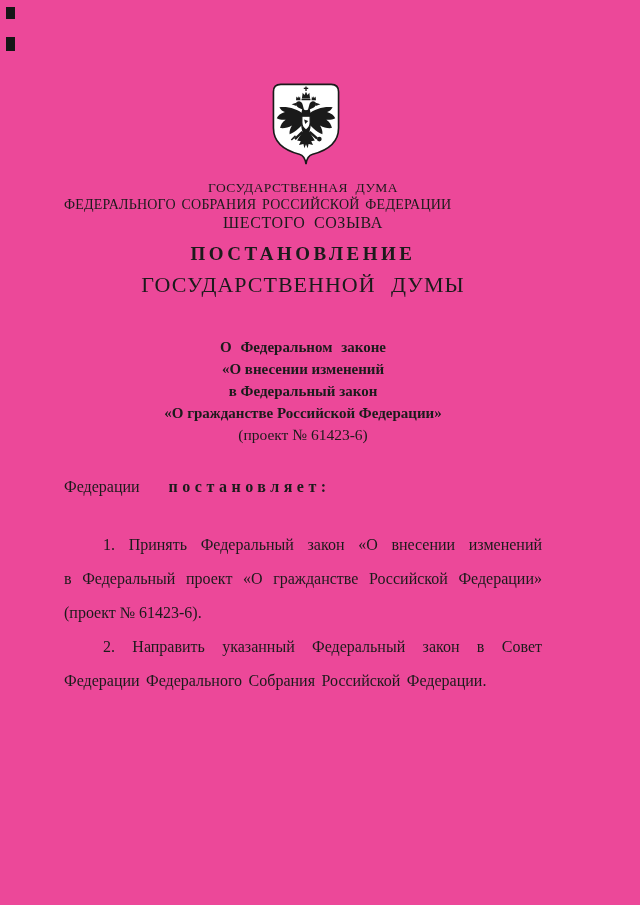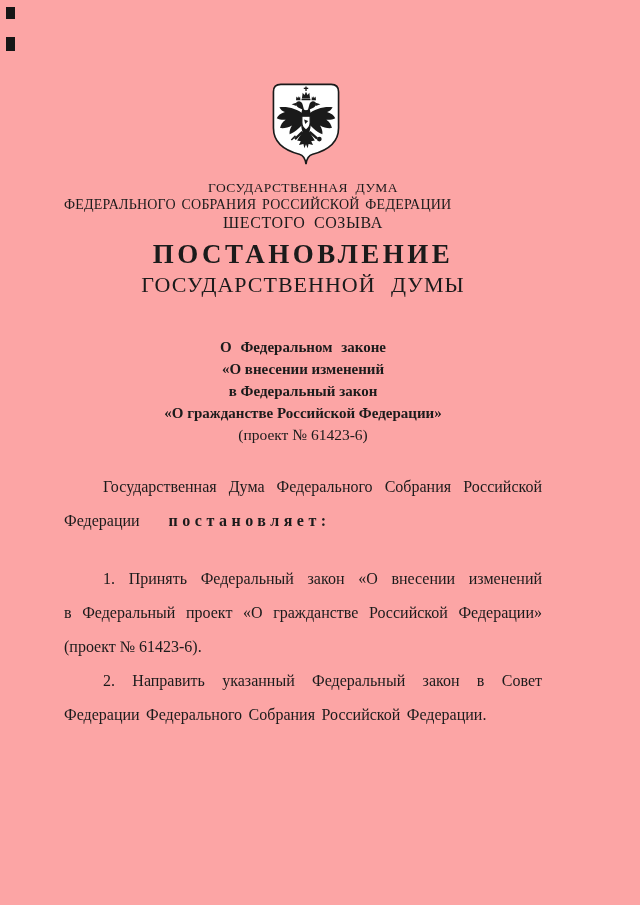--- a/index.html
+++ b/index.html
@@ -1,20 +1,20 @@
 <!DOCTYPE html>
 <html><head>
 <meta charset="utf-8">
 <style>
   html, body { margin: 0; padding: 0; background: #ffffff; }
   .page {
     position: relative;
     width: 640px;
     height: 905px;
-    background: #fca5a5;
+    background: #ec4899;
     overflow: hidden;
     font-family: "Liberation Serif", "DejaVu Serif", serif;
     color: #1b1b1b;
   }
   .scan-mark { position: absolute; left: 6px; background: #161616; }
   .scan-mark.m1 { top: 7px;  width: 9px; height: 12px; }
   .scan-mark.m2 { top: 37px; width: 9px; height: 14px; }
 
   .content { margin-left: 64px; width: 478px; }
 
@@ -37,21 +37,21 @@
     font-size: 14px; line-height: 16px;
     letter-spacing: 0.2px; word-spacing: 2px;
   }
   .org3 {
     margin-top: 3px; text-align: center;
     font-size: 16px; line-height: 13px;
     letter-spacing: 0.6px; word-spacing: 4px;
   }
   .doctype {
     margin-top: 10px; text-align: center;
-    font-size: 27px; line-height: 30px; font-weight: bold;
+    font-size: 19px; line-height: 30px; font-weight: bold;
     letter-spacing: 3.5px;
   }
   .docorg {
     margin-top: 3px; text-align: center;
     font-size: 22px; line-height: 26px;
     letter-spacing: 1px; word-spacing: 9px;
   }
 
   .title { margin-top: 38px; font-weight: bold; font-size: 15px; }
   .title .tline { text-align: center; line-height: 22px; }
@@ -115,21 +115,20 @@
       <div class="tline t0">О Федеральном законе</div>
       <div class="tline t1">«О внесении изменений</div>
       <div class="tline t2">в Федеральный закон</div>
       <div class="tline t3">«О гражданстве Российской Федерации»</div>
       <div class="tline t4">(проект № 61423-6)</div>
     </div>
 
     <div class="bodytext">
 
       <div class="para">
-        <div class="line jline indent">Государственная Дума Федерального Собрания Российской</div>
         <div class="line">
           <span>Федерации</span><span class="verb">постановляет:</span>
         </div>
       </div>
 
       <div class="para p-item1">
         <div class="line jline indent">1. Принять Федеральный закон «О внесении изменений</div>
         <div class="line jline">в Федеральный проект «О гражданстве Российской Федерации»</div>
         <div class="line">(проект № 61423-6).</div>
       </div>

